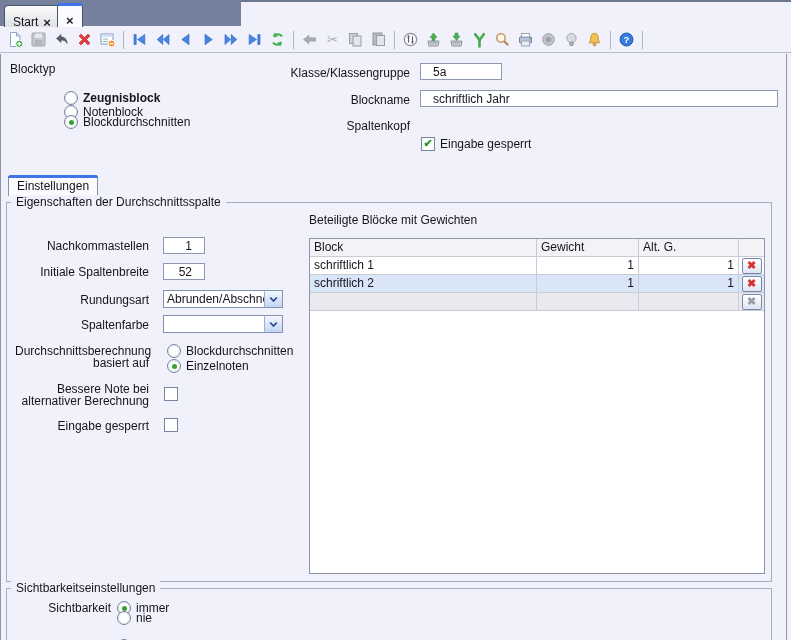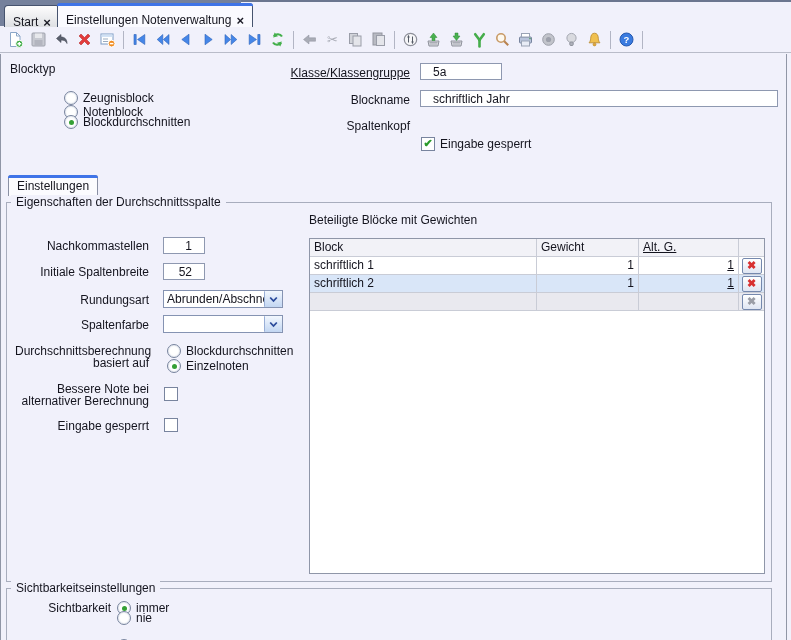--- a/index.html
+++ b/index.html
@@ -55,21 +55,21 @@
        align-items:center;box-sizing:border-box;}
   .combo-text{flex:1;padding:0 3px;white-space:nowrap;overflow:hidden;}
   .combo-btn{width:17px;align-self:stretch;background:linear-gradient(#f2f7fe,#c2d6f2);
        border-left:1px solid #98aed6;display:flex;align-items:center;justify-content:center;border-radius:1px;}
   
   .table-wrap{position:absolute;display:flex;flex-direction:column;border:1px solid #8f96a8;
        background:#fff;overflow:hidden;box-sizing:border-box;}
   .trow{display:flex;flex:none;height:18px;line-height:17px;}
   .tc{box-sizing:border-box;padding:0 4px;border-right:1px solid #c9ccd6;border-bottom:1px solid #c9ccd6;
        overflow:hidden;white-space:nowrap;}
-  .c1{width:227px;}.c2{width:102px;}.c3{width:100px;text-decoration:underline;}
+  .c1{width:227px;}.c2{width:102px;}.c3{width:100px;}
   .c4{flex:1;border-right:none;padding:0;display:flex;align-items:center;justify-content:center;}
   .thead .tc{background:#f2f2f7;}
   .r-blue .tc{background:#d9e6f8;}
   .r-empty .tc{background:#e9e9ef;}
   .tc.num{text-align:right;}
   .tfill{flex:1;background:#fff;}
   .delbtn{width:20px;height:16px;border:1px solid #7588ad;border-radius:2px;
        background:linear-gradient(#ffffff,#dfe5f2);display:flex;align-items:center;justify-content:center;
        padding:0;font-family:"Liberation Sans",sans-serif;}
   .delx{color:#d83030;font-weight:bold;font-size:11px;line-height:1;}
@@ -81,21 +81,20 @@
 <div id="app">
 
   <div class="topline"></div>
   <div class="tabstrip-dark"></div>
 
   <div class="tab tab-start">
     <span>Start</span>
     <span class="tab-close">×</span>
   </div>
   <div class="tab tab-active">
-    <span>Einstellungen Notenverwaltung</span>
     <span class="tab-close">×</span>
   </div>
 
   <div class="toolbar">
     <span class="tbi">
       <svg width="17" height="17">
           <path d="M3.5 1.5h6l3.5 3.5v10.5h-9.5z" fill="#fff" stroke="#8aa6c8"></path>
           <path d="M9.5 1.5v3.5h3.5" fill="none" stroke="#8aa6c8"></path>
           <circle cx="12.3" cy="12.8" r="3.6" fill="#41ad49" stroke="#fff"></circle>
           <path d="M12.3 10.9v3.8M10.4 12.8h3.8" stroke="#fff" stroke-width="1.4"></path>
@@ -258,30 +257,30 @@
   </div>
 
   <div class="frame-l"></div>
   <div class="frame-r"></div>
 
   <div class="lbl" style="left:10px;top:62px;">Blocktyp</div>
   <div class="ctl-row" style="left:64px;top:62px;margin-top:43px;">
     <span class="radio"></span>
     <span>Notenblock</span>
   </div>
-  <div class="ctl-row" style="left:64px;top:91px;">
+  <div class="ctl-row" style="left:64px;top:91px;font-weight:bold;">
     <span class="radio"></span>
     <span>Zeugnisblock</span>
   </div>
   <div class="ctl-row" style="left:64px;top:115px;">
     <span class="radio sel"></span>
     <span>Blockdurchschnitten</span>
   </div>
 
-  <div class="rlabel" style="left:240px;top:66px;text-decoration:underline;">Klasse/Klassengruppe</div>
+  <div class="rlabel" style="left:240px;top:66px;">Klasse/Klassengruppe</div>
   <input class="tin" style="left: 420px; top: 63px; width: 82px;" value="5a">
   <div class="rlabel" style="left:240px;top:93px;">Blockname</div>
   <input class="tin" style="left: 420px; top: 90px; width: 358px;" value="schriftlich Jahr">
   <div class="rlabel" style="left:240px;top:119px;">Spaltenkopf</div>
   <div class="ctl-row" style="left:421px;top:137px;">
     <span class="cb checked"></span>
     <span>Eingabe gesperrt</span>
   </div>
 
   <div class="tab2">

